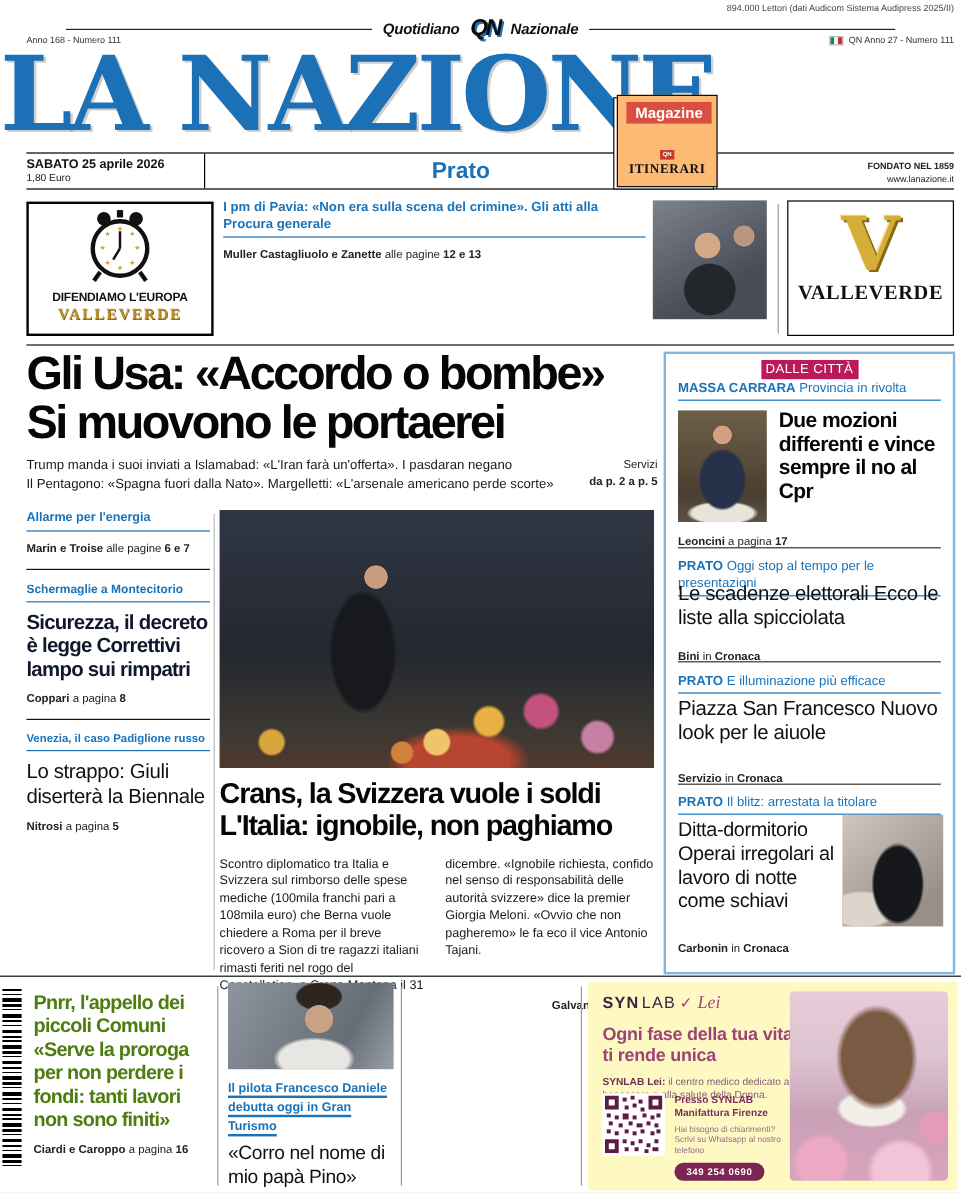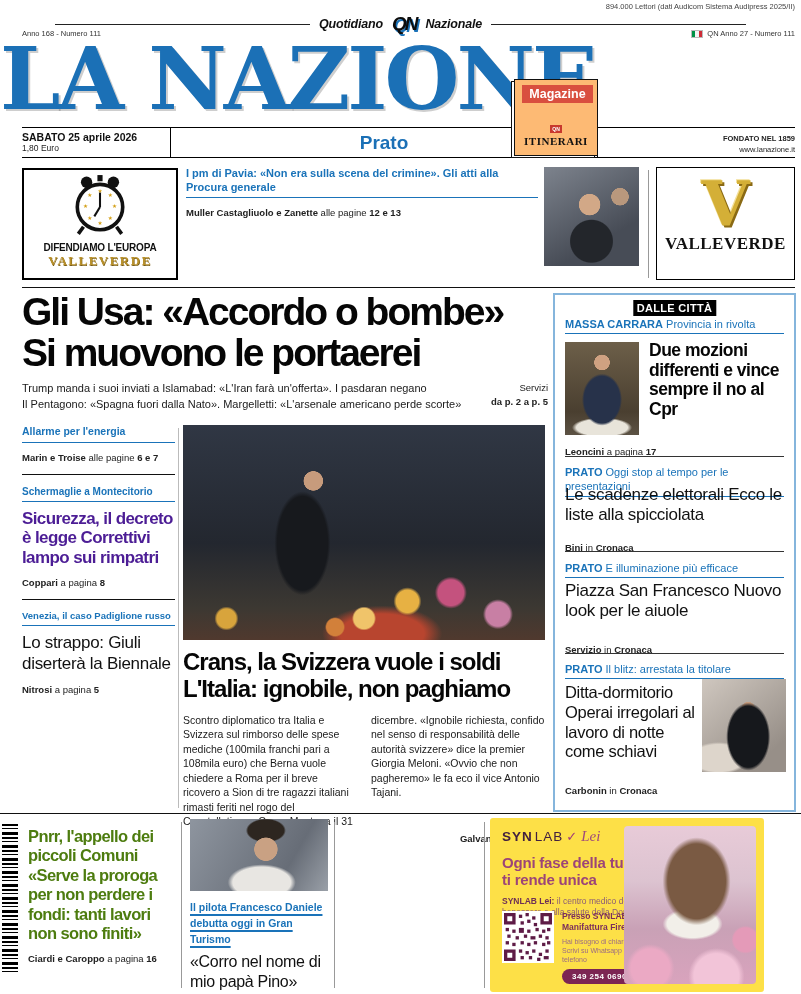--- a/index.html
+++ b/index.html
@@ -68,21 +68,21 @@
   .lead-head { font-size:39px; font-weight:700; letter-spacing:-2px; line-height:1.04; color:#060606; }
   .lead-sub { margin-top:8px; position:relative; }
   .lead-sub-line { font-size:11px; color:#1a1a1a; line-height:1.45; white-space:nowrap; }
   .lead-services { position:absolute; right:0; top:0; width:68px; text-align:right; font-size:9.5px; line-height:1.45; color:#222; }
   .lead-services .b { font-weight:700; }
 
   
   .left-col { position:absolute; left:22px; top:425px; width:153px; }
   .lc-kicker { color:#1a73b9; font-size:10.5px; font-weight:600; border-bottom:1.5px solid #1a73b9; padding-bottom:3px; line-height:1.3; }
   .lc-head-light { font-size:16.5px; font-weight:400; line-height:1.22; letter-spacing:-0.3px; color:#111; margin-top:7px; }
-  .lc-head-bold { font-size:17px; font-weight:700; line-height:1.16; letter-spacing:-0.6px; color:#4c1d95; margin-top:7px; }
+  .lc-head-bold { font-size:17px; font-weight:700; line-height:1.16; letter-spacing:-0.6px; color:#0f172a; margin-top:7px; }
   .lc-div { border-top:1px solid #111; margin:11px 0 10px; }
   .vsep-leftcol { position:absolute; left:178px; top:428px; width:1px; height:380px; background:#bbb; }
 
   
   .memorial-photo { position:absolute; left:183px; top:425px; width:362px; height:215px;
     background:
       radial-gradient(circle 10px at 36% 26%, #c79b7c 95%, transparent),
       radial-gradient(ellipse 28px 52px at 33% 55%, #17191d 90%, transparent),
       radial-gradient(circle 14px at 62% 82%, #e7b143 80%, transparent),
       radial-gradient(circle 16px at 74% 78%, #c4527e 80%, transparent),
@@ -93,21 +93,21 @@
       radial-gradient(ellipse 60px 28px at 55% 97%, #b8452f 70%, transparent),
       linear-gradient(#303744,#23272f 55%,#3c3832 85%,#50392e); }
   .crans { position:absolute; left:183px; top:649px; width:363px; }
   .crans-head { font-size:24px; font-weight:700; letter-spacing:-1px; line-height:1.12; color:#060606; }
   .crans-body { display:flex; gap:13px; margin-top:10px; }
   .crans-col { width:175px; font-size:10.5px; line-height:1.38; color:#1a1a1a; }
   .crans-byline { text-align:right; margin-top:4px; }
 
   
   .rail { position:absolute; left:553px; top:293px; width:243px; height:519px; border:2px solid #85b5dc; background:#fff; }
-  .rail-badge { position:absolute; top:5px; left:50%; transform:translateX(-50%); background:#000000; color:#fff; font-size:11px; font-weight:700; letter-spacing:0.3px; padding:2px 4px; }
+  .rail-badge { position:absolute; top:5px; left:50%; transform:translateX(-50%); background:#be185d; color:#fff; font-size:11px; font-weight:400; letter-spacing:0.3px; padding:2px 4px; }
   .rail .abs { position:absolute; left:10px; right:10px; }
   .rail-kicker { color:#1a73b9; font-size:11px; border-bottom:1.5px solid #1a73b9; padding-bottom:2px; line-height:1.3; }
   .rail-kicker .tag { font-weight:700; }
   .rail-head-bold { font-size:17.5px; font-weight:700; letter-spacing:-0.5px; line-height:1.12; color:#060606; }
   .rail-head-light { font-size:17px; font-weight:400; letter-spacing:-0.3px; line-height:1.2; color:#111; }
   .rail-div { border-top:1px solid #333; position:absolute; left:10px; right:10px; }
   .massa-photo { position:absolute; left:10px; top:47px; width:74px; height:93px;
     background:
       radial-gradient(circle 8px at 50% 22%, #cfa181 95%, transparent),
       radial-gradient(ellipse 20px 26px at 50% 62%, #27324a 90%, transparent),
@@ -136,21 +136,21 @@
       linear-gradient(120deg,#8e959f,#676d77 70%,#9aa0a8); }
   .turandot-photo { background:
       radial-gradient(circle 9px at 50% 48%, #d9b08e 95%, transparent),
       radial-gradient(ellipse 30px 16px at 50% 18%, #cfd3cd 85%, transparent),
       radial-gradient(ellipse 16px 9px at 50% 58%, #772b22 80%, transparent),
       radial-gradient(ellipse 40px 24px at 50% 92%, #b8b4a6 80%, transparent),
       linear-gradient(#3a4038,#242820 80%); }
   .vsep-b { position:absolute; top:822px; width:1px; height:166px; background:#999; }
 
   
-  .ad { position:absolute; left:490px; top:818px; width:274px; height:174px; background:#fde047; border-radius:3px; padding:10px 10px 8px 12px; }
+  .ad { position:absolute; left:490px; top:818px; width:308px; height:174px; background:#fef9c3; border-radius:3px; padding:10px 10px 8px 12px; }
   .ad-logo-row { display:flex; align-items:baseline; gap:2px; }
   .ad-syn { font-size:13.5px; font-weight:700; letter-spacing:1px; color:#42203f; }
   .ad-lab { font-size:13.5px; font-weight:400; letter-spacing:1px; color:#42203f; }
   .ad-check { color:#a03a78; font-size:13px; font-weight:700; margin-left:1px; }
   .ad-lei { font-family:"Liberation Serif","DejaVu Serif",serif; font-style:italic; font-size:15px; color:#a04a7c; margin-left:2px; }
   .ad-head { margin-top:9px; font-size:15px; font-weight:700; letter-spacing:-0.2px; color:#9c4478; line-height:1.15; width:170px; }
   .ad-body { margin-top:7px; font-size:8.5px; color:#8a5b77; line-height:1.35; width:165px; }
   .ad-body .b { font-weight:700; color:#6e2f56; }
   .ad-bottom { position:absolute; left:12px; bottom:8px; display:flex; gap:8px; align-items:flex-start; }
   .qr { width:52px; height:52px; background:#fff; padding:2px; }

